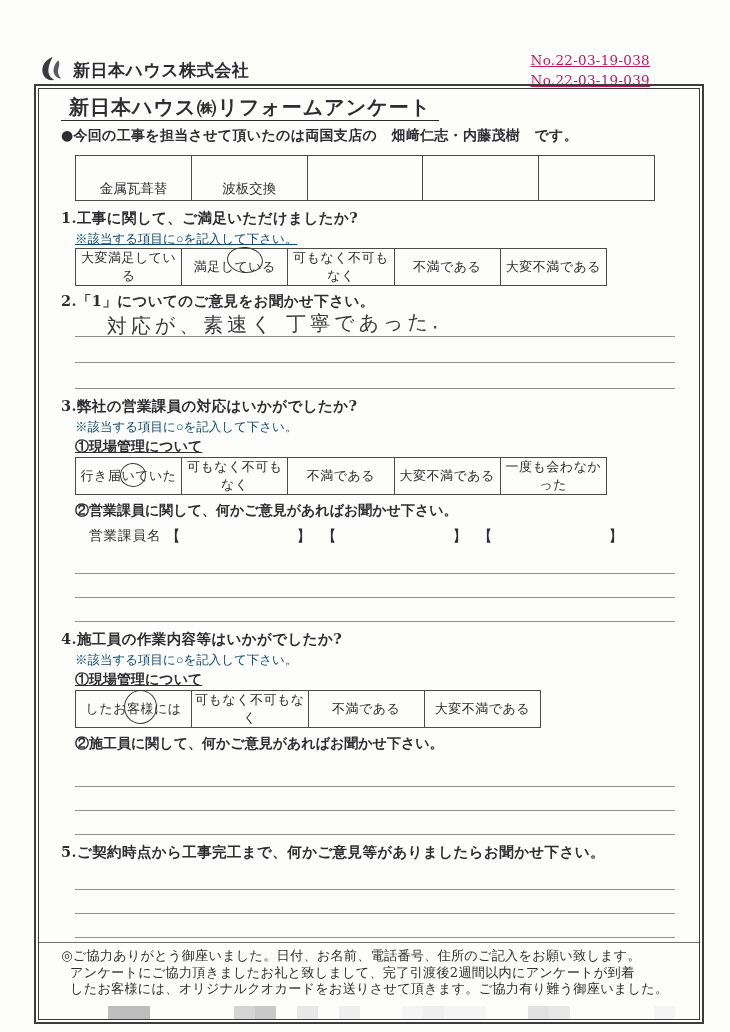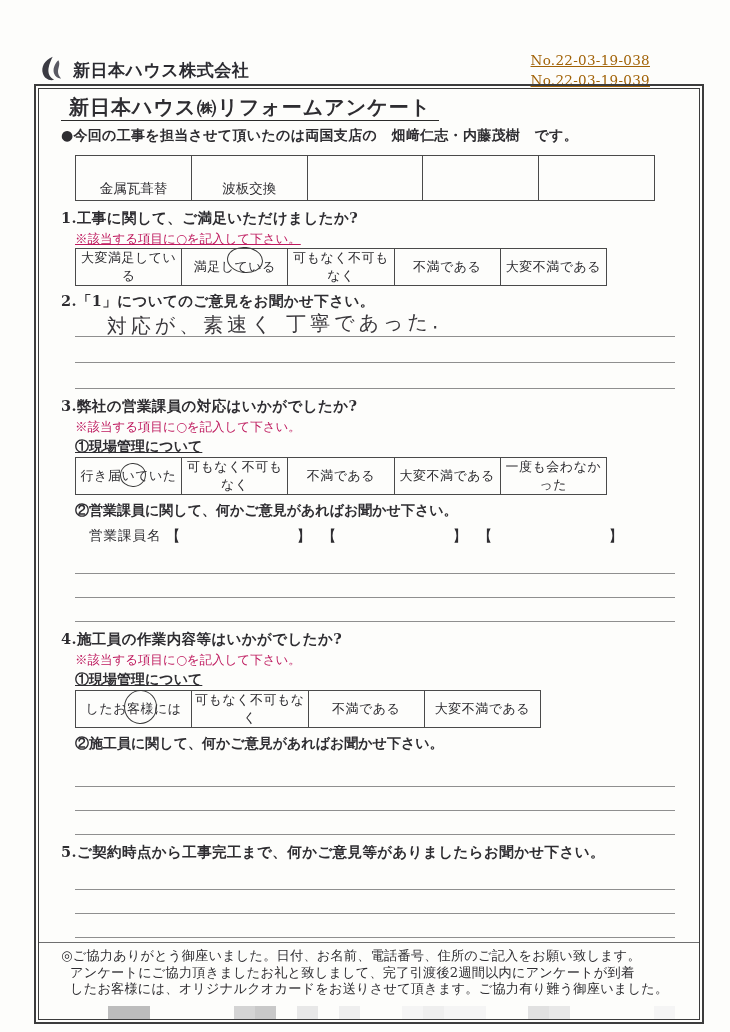--- a/index.html
+++ b/index.html
@@ -8,21 +8,21 @@
   .page { position:relative; width:730px; height:1032px; background:#fdfdfb; overflow:hidden; }
 
   
   .page-header { position:absolute; top:50px; left:38px; right:30px;
     display:flex; justify-content:space-between; align-items:center; }
   .brand { display:flex; align-items:center; gap:7px; }
   .brand svg { width:28px; height:30px; }
   .company-name { font-family:"DejaVu Sans","Liberation Sans",sans-serif;
     font-weight:700; font-size:17px; color:#2b2b31; letter-spacing:0.5px; }
   .doc-numbers { text-align:left; margin-right:50px; }
-  .doc-numbers div { font-size:13.5px; color:#a16207; text-decoration:underline;
+  .doc-numbers div { font-size:13.5px; color:#be185d; text-decoration:underline;
     line-height:1.5; letter-spacing:0.3px; }
 
   
   .frame { position:absolute; top:88px; left:38px; right:30px; bottom:12px;
     border:1px solid #3c3c3c; outline:2px solid #3c3c3c; outline-offset:2px;
     background:#fdfdfb; padding:6px 20px 8px 22px; overflow:hidden; }
 
   .title-row { line-height:24px; }
   .title-row span { font-size:20px; font-weight:700; letter-spacing:1px;
     border-bottom:1.5px solid #2b2b2b; padding:0 8px 1px; }
@@ -33,21 +33,21 @@
   .work-table { margin:10px 0 0 14px; width:580px; }
   .work-table td { border:1.5px solid #4a4a4a; height:45px; vertical-align:bottom;
     text-align:center; font-size:13.5px; padding-bottom:2px; }
   .opt-table { margin:1px 0 0 14px; width:532px; }
   .opt-table.narrow { width:466px; }
   .opt-table td { border:1.5px solid #4a4a4a; height:22px; text-align:center;
     font-size:13px; position:relative; letter-spacing:0.5px; }
 
   .q-head { font-size:14.5px; font-weight:700; letter-spacing:0.4px; line-height:21px; }
   .mt6 { margin-top:6px; } .mt4 { margin-top:4px; }
-  .note { margin:3px 0 0 14px; font-size:12.5px; line-height:16px; color:#be185d; }
+  .note { margin:3px 0 0 14px; font-size:12.5px; line-height:16px; color:#0c4a6e;font-family:Liberation Serif, serif; }
   .note.u { text-decoration:underline; }
   .sub { margin:2px 0 0 14px; font-size:14px; font-weight:600; line-height:19px; }
   .sub.u { text-decoration:underline; }
   .sub2 { margin:5px 0 0 14px; font-size:14px; font-weight:600; line-height:20px; }
 
   
   .rules { margin:0 4px 0 14px; }
   .rule { height:24px; border-bottom:1px solid #8f8f8f; position:relative; }
   .rule.tall { height:26px; }
 

